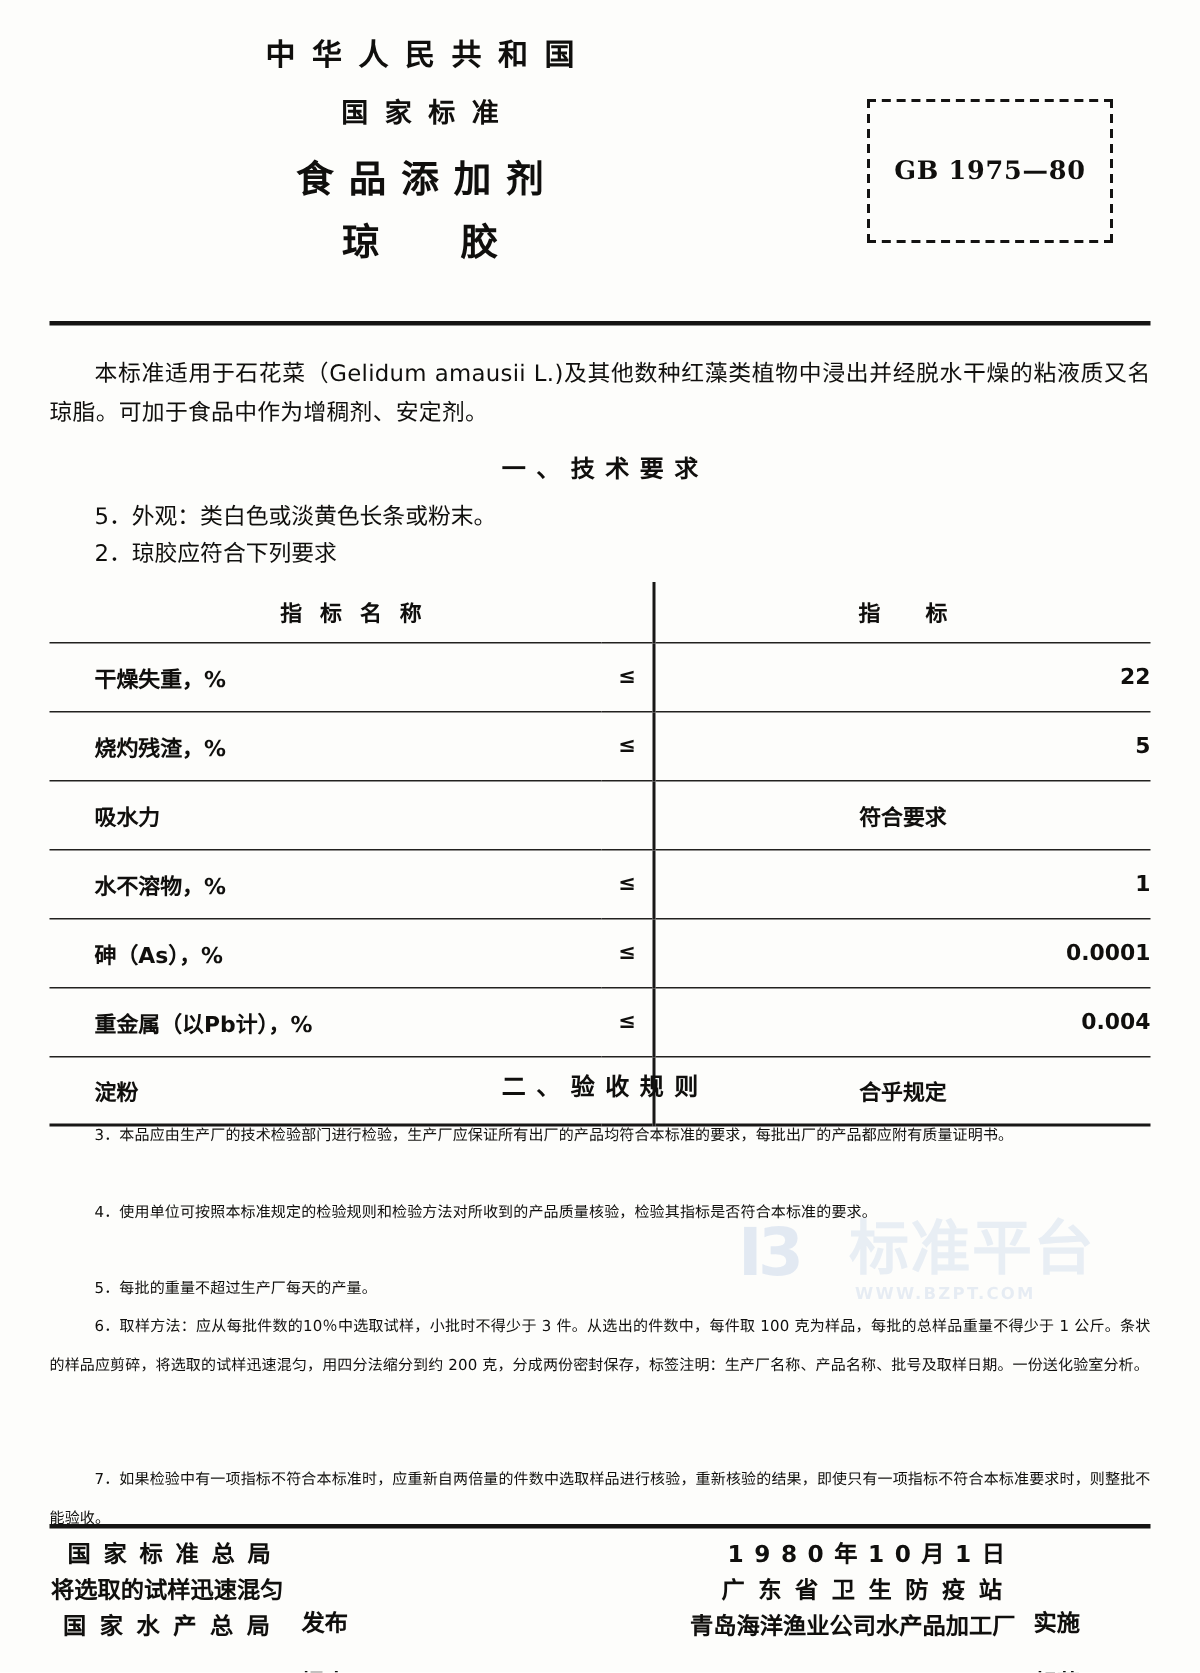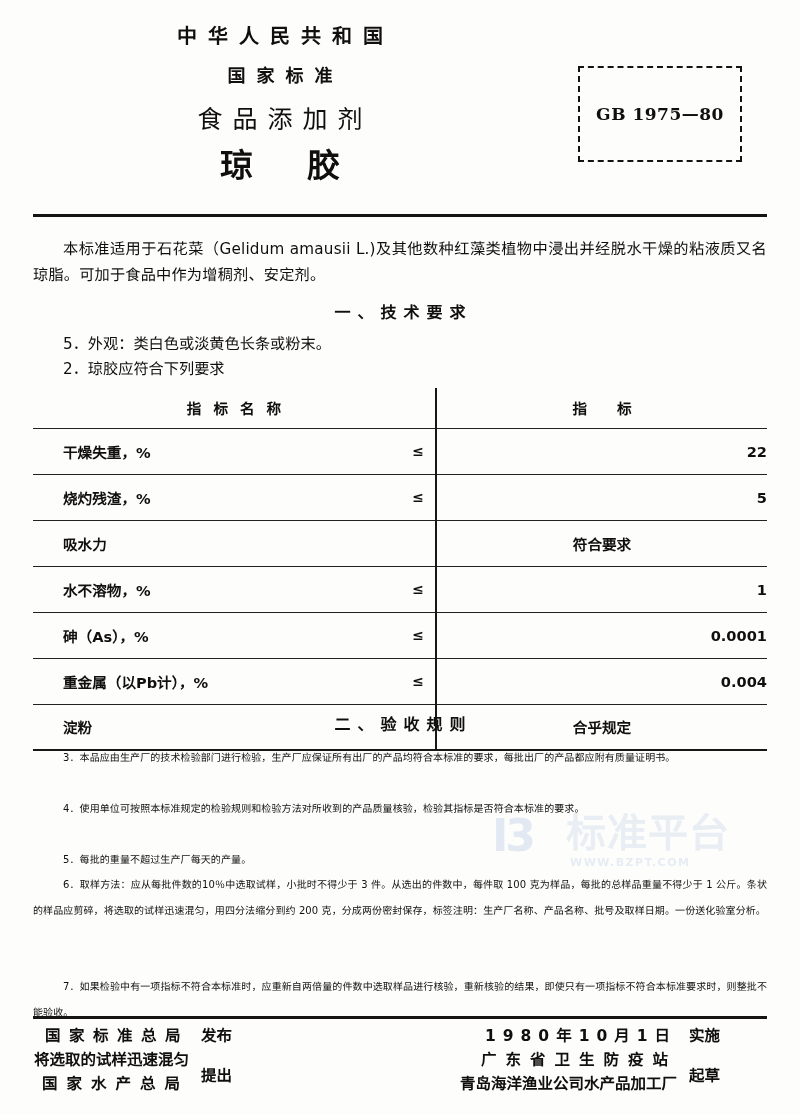--- a/index.html
+++ b/index.html
@@ -86,28 +86,28 @@
   .hdr-line2 {
     font-size: 18px;
     font-weight: bold;
     letter-spacing: 11px;
     text-indent: 11px;
     line-height: 1;
     margin-bottom: 22px;
   }
   .hdr-title1 {
     font-size: 25px;
-    font-weight: normal;
+    font-weight: bold;
     letter-spacing: 10px;
     text-indent: 10px;
     line-height: 1;
     margin-bottom: 17px;
   }
   .hdr-title2 {
-    font-size: 33px;
+    font-size: 25px;
     font-weight: bold;
     letter-spacing: 54px;
     text-indent: 54px;
     line-height: 1;
   }
 
   .std-box {
     position: absolute;
     left: 578px;
     top: 66px;
@@ -267,21 +267,21 @@
   .sp-date { letter-spacing: 7px; text-indent: 7px; }
   .sp-org2 { letter-spacing: 9px; text-indent: 9px; }
 
   .f-act {
     font-size: 15.5px;
     font-weight: bold;
     line-height: 24px;
     white-space: nowrap;
     margin-left: 12px;
   }
-  .act-top { align-self: flex-start; }
+  .act-top { align-self: flex-start; margin-top: 46px; }
 </style>
 </head>
 <body>
 
 <div class="page">
 
   <div class="watermark">
     <div class="wm-logo">I3</div>
     <div class="wm-text">标准平台</div>
     <div class="wm-url">WWW.BZPT.COM</div>

